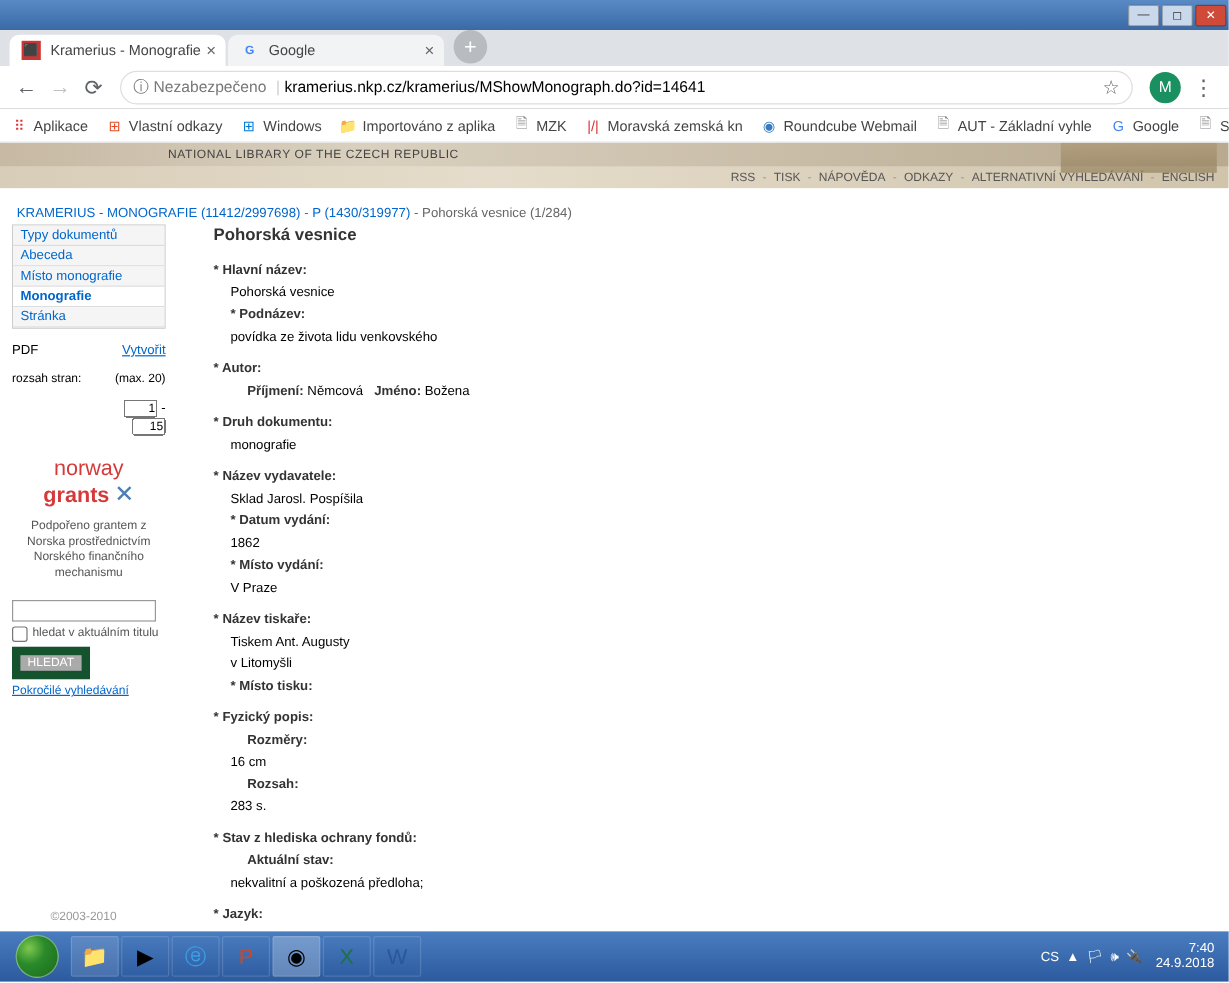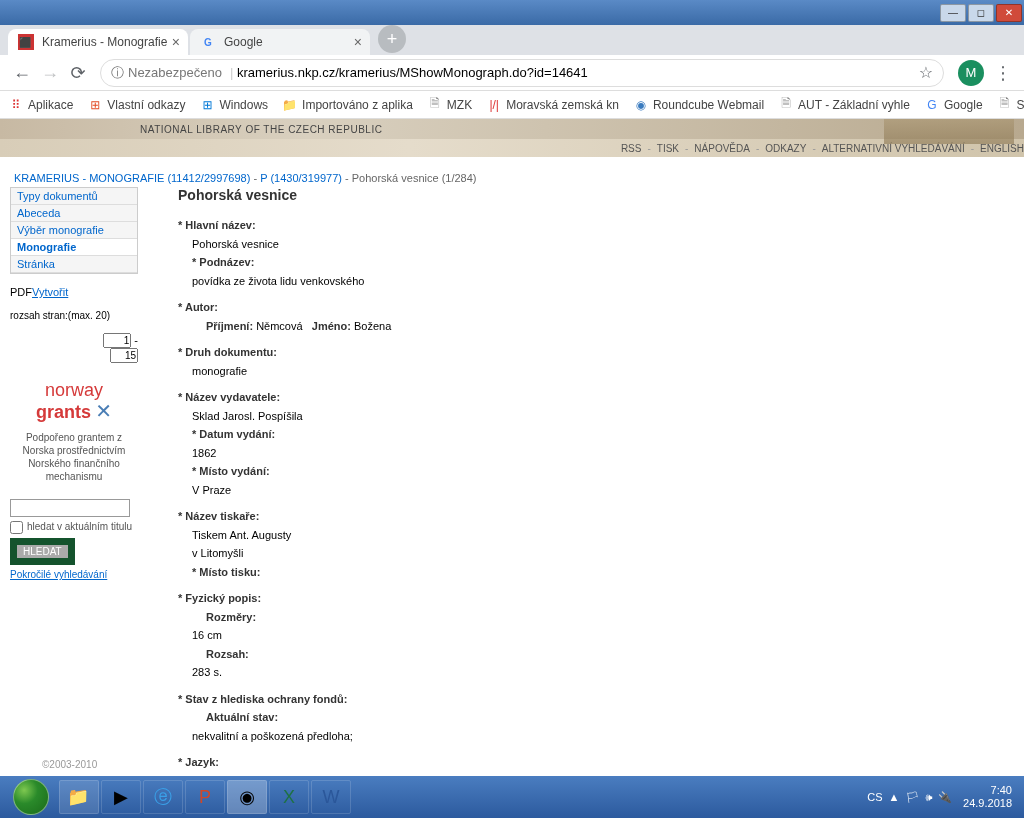--- a/index.html
+++ b/index.html
@@ -23,33 +23,33 @@
 .url-text{color:#000000}
 .star-btn{margin-left:auto;color:#5f6368;font-size:16px}
 .prof-btn{width:26px;height:26px;border-radius:50%;background:#1a8f5f;color:#fff;display:flex;align-items:center;justify-content:center;font-size:13px;margin:0 6px}
 .menu-btn{color:#5f6368;font-size:18px;padding:0 4px}
 .bmbar{height:28px;background:#fff;display:flex;align-items:center;padding:0 8px;border-bottom:1px solid #ddd;gap:14px;font-size:12px;color:#444}
 .bm-item{display:flex;align-items:center;gap:4px;white-space:nowrap}
 .bm-icon{width:16px;height:16px;display:inline-flex;align-items:center;justify-content:center;font-size:12px}
 .page{height:657px;overflow:hidden;position:relative;background:#fff}
 .banner{height:20px;background:linear-gradient(90deg,#c7b9a3,#d9d0bf 30%,#b8a98f);display:flex;align-items:center;padding-left:140px;font-size:10px;color:#444;letter-spacing:.5px}
 .banner-img{position:absolute;right:10px;top:0;width:130px;height:25px;background:linear-gradient(#a8946f,#8a7550);opacity:.6}
-.topnav{height:18px;background:linear-gradient(90deg,#d8cdb8,#e5dccb 40%,#d0c4ab);display:flex;justify-content:flex-end;align-items:center;padding-right:0;font-size:10px;color:#555;gap:6px}
+.topnav{height:18px;background:linear-gradient(90deg,#d8cdb8,#e5dccb 40%,#d0c4ab);display:flex;justify-content:flex-end;align-items:center;padding-right:12px;font-size:10px;color:#555;gap:6px}
 .topnav a{color:#555;text-decoration:none}
 .topnav span{color:#999}
 .breadcrumb{height:20px;background:#fff;padding:15px 14px;font-size:11px;color:#0066cc}
 .breadcrumb .sep{color:#666}
 .breadcrumb .cur{color:#666}
 .content{display:flex;padding:0 10px}
 .sidebar{width:128px;flex-shrink:0}
 .sb-menu{border:1px solid #ccc;font-size:11px}
 .sb-menu div{padding:2px 6px;border-bottom:1px solid #ddd;background:#f5f5f5;color:#0066cc}
 .sb-menu div.active{font-weight:bold;background:#fff}
 .sb-pdf{margin-top:6px;font-size:11px}
-.sb-pdf .row{display:flex;justify-content:flex-start;margin:12px 0}
+.sb-pdf .row{display:flex;justify-content:space-between;margin:12px 0}
 .sb-pdf .link{color:#0066cc;text-decoration:underline}
 .sb-pdf input{width:28px;font-size:10px;text-align:right}
 .sb-norway{margin-top:18px;text-align:center}
 .sb-norway .logo{font-size:18px;color:#d53a3a;font-weight:300;line-height:1}
 .sb-norway .logo2{font-size:18px;color:#d53a3a;font-weight:700}
 .sb-norway .x{color:#4a7eb5;font-size:20px;margin-left:4px}
 .sb-norway .txt{font-size:10px;color:#555;margin-top:8px;line-height:1.3}
 .sb-search{margin-top:16px}
 .sb-search input[type=text]{width:120px;height:18px;border:1px solid #999;font-size:11px}
 .sb-search .chk{display:flex;align-items:flex-start;gap:4px;margin:4px 0;font-size:10px;color:#555}
@@ -183,21 +183,21 @@
     <a>P (1430/319977)</a>
     <span class="sep"> - </span>
     <span class="cur">Pohorská vesnice (1/284)</span>
   </div>
 
   <div class="content">
     <div class="sidebar">
       <div class="sb-menu" id="sb-menu">
           <div>Typy dokumentů</div>
           <div>Abeceda</div>
-          <div>Výběr monografie</div>
+          <div>Místo monografie</div>
           <div class="active">Monografie</div>
           <div>Stránka</div>
         </div>
       <div class="sb-pdf">
         <div class="row">
             <span>PDF</span>
             <a class="link">Vytvořit</a>
           </div>
         <div class="row" style="font-size:10px">
             <span>rozsah stran:</span>

